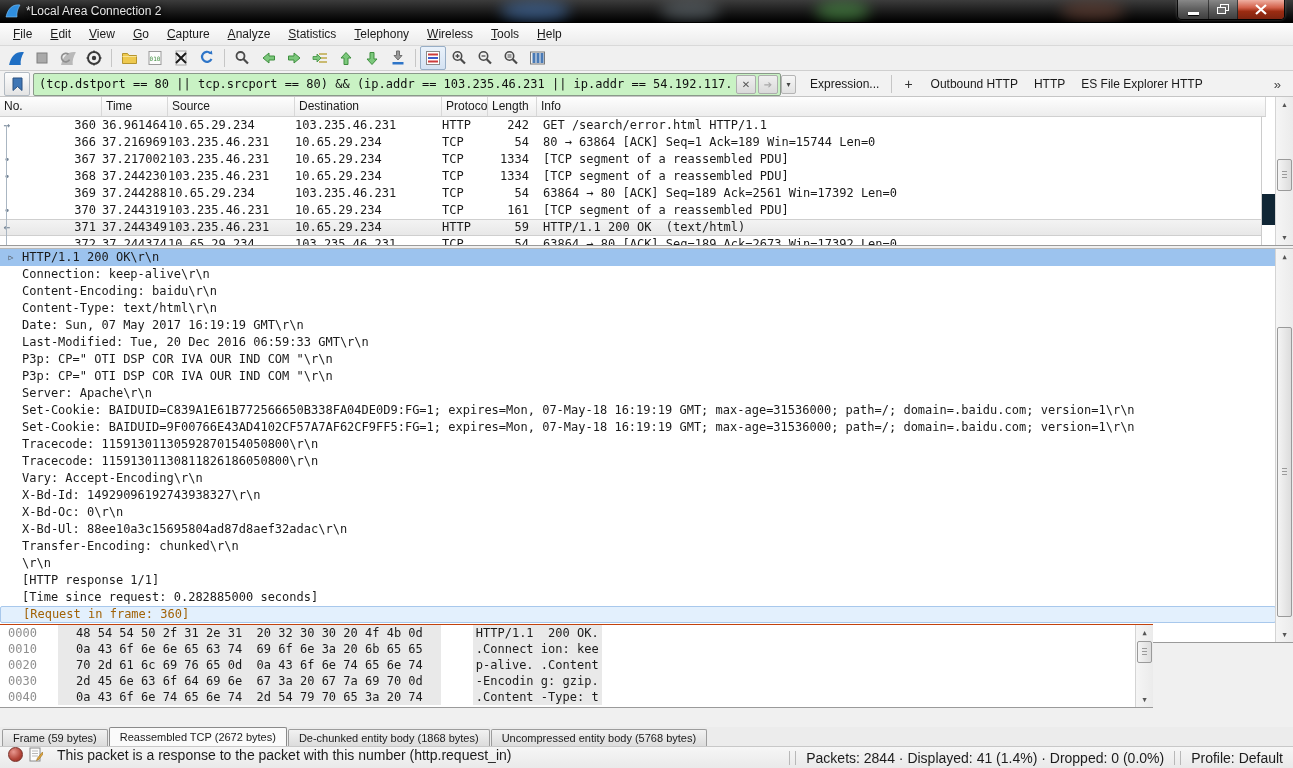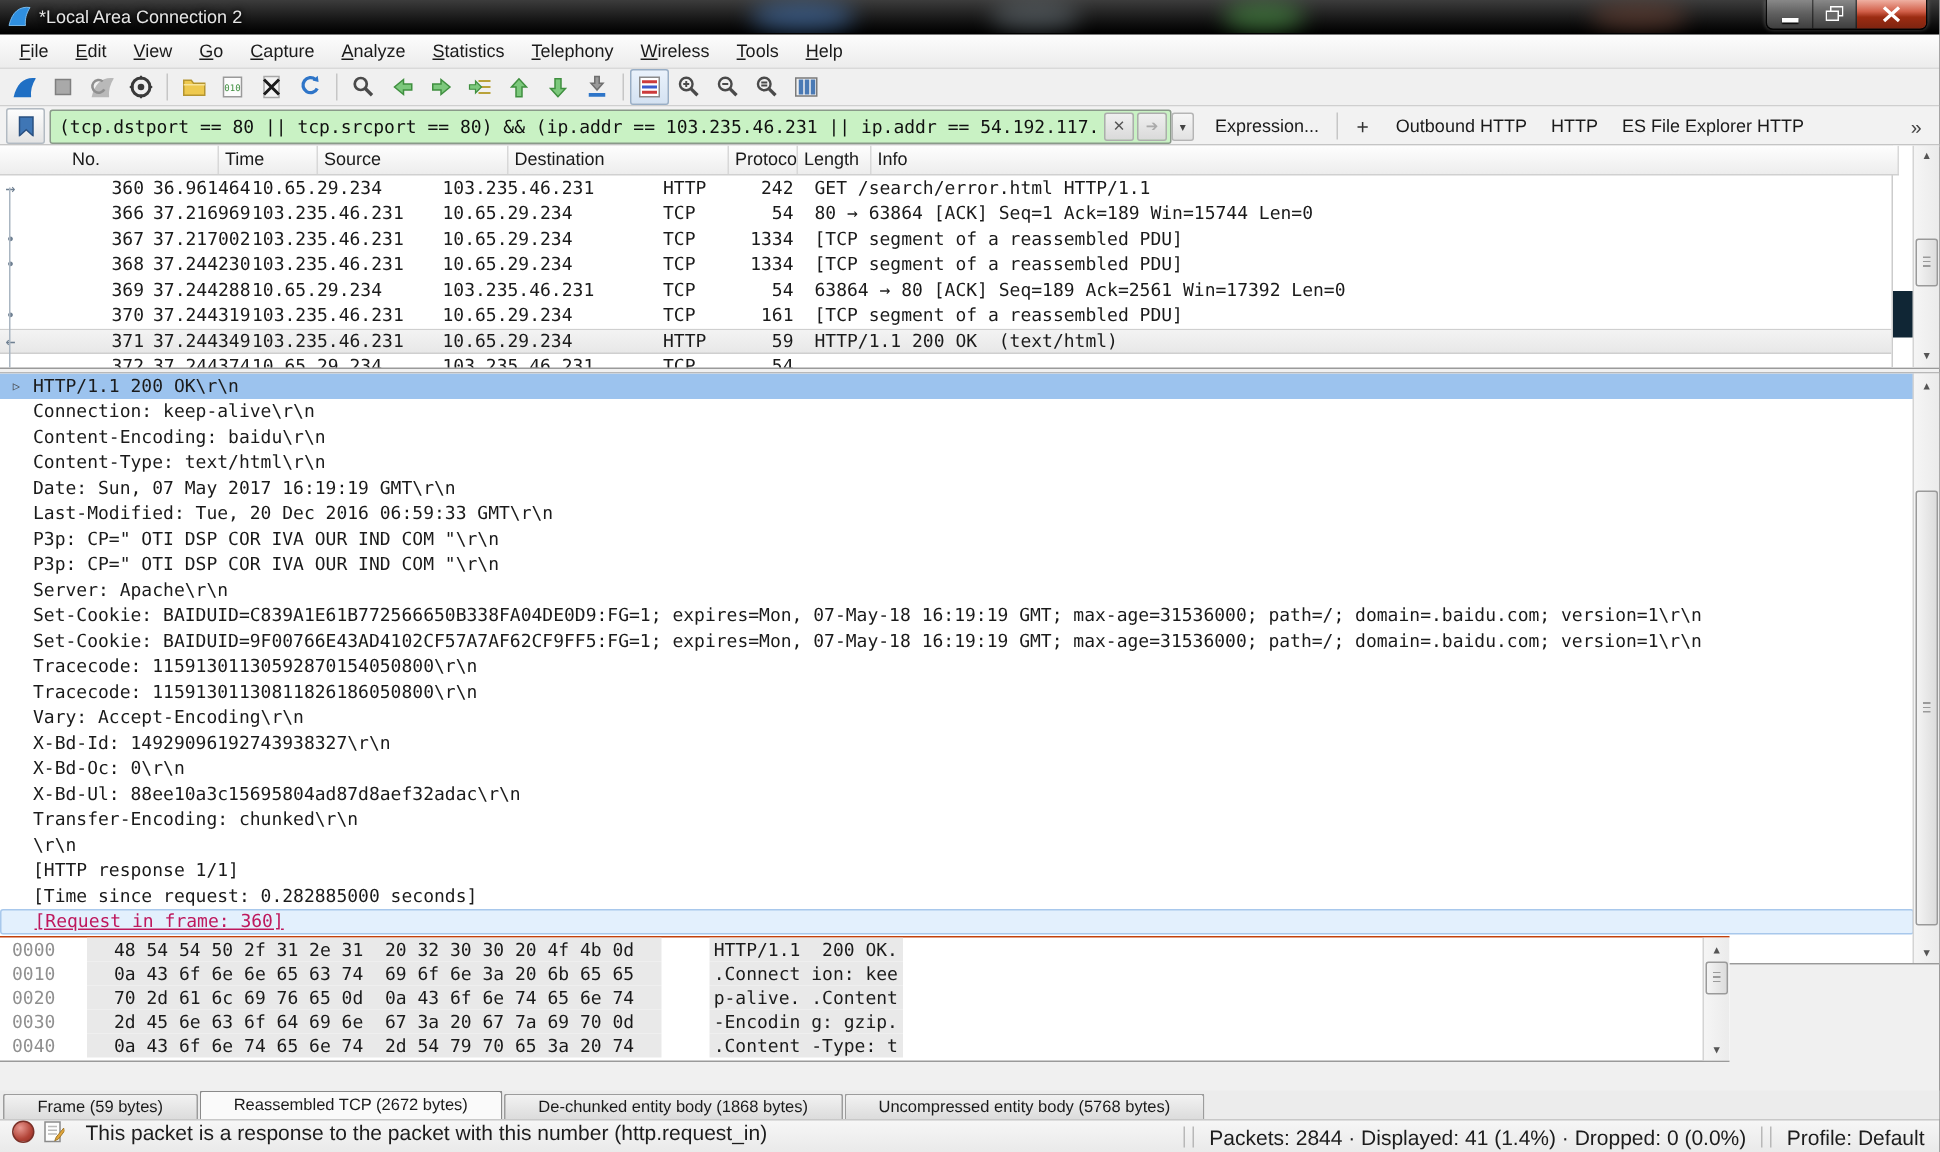--- a/index.html
+++ b/index.html
@@ -46,21 +46,21 @@
     background:linear-gradient(#f6f6f6,#e2e2e2);border:1px solid #b5b5b5;border-radius:2px;margin-right:4px;}
   .flt-label{padding:0 10px;color:#1a1a1a;}
   .flt-sep{width:1px;height:18px;background:#c6c6c6;margin:0 2px;}
   .flt-plus{padding:0 10px;font-size:14px;color:#333;}
   .flt-shortcut{padding:0 8px;color:#1a1a1a;}
   #flt-overflow{margin-left:auto;padding:0 8px;color:#444;font-size:13px;}
   
   #packet-list{position:absolute;top:96px;left:0;width:1293px;height:148px;background:#fff;
     border-top:1px solid #c5c5c5;border-bottom:1px solid #9a9a9a;overflow:hidden;}
   #pl-header{display:grid;grid-template-columns:102px 66px 127px 147px 46px 49px 1fr;height:19px;
-    background:linear-gradient(#fefefe,#ededed);border-bottom:1px solid #d0d0d0;position:relative;z-index:2;margin-right:27px;padding-left:44px;}
+    background:linear-gradient(#fefefe,#ededed);border-bottom:1px solid #d0d0d0;position:relative;z-index:2;margin-right:27px;}
   .ph-cell{line-height:19px;padding-left:4px;border-right:1px solid #d8d8d8;color:#1a1a1a;white-space:nowrap;overflow:hidden;}
   #pl-body{position:relative;font-family:"DejaVu Sans Mono",monospace;font-size:12px;margin-right:32px;}
   .packet-row{display:grid;grid-template-columns:14px 88px 66px 127px 147px 46px 49px 1fr;height:17px;line-height:17px;white-space:pre;}
   .packet-row.selected{background:linear-gradient(#f4f4f4,#e7e7e7);box-shadow:inset 0 1px 0 #cfcfcf, inset 0 -1px 0 #cfcfcf;}
   .pc{overflow:hidden;}
   .pc.num{text-align:right;padding-right:6px;}
   .pc.len{text-align:right;padding-right:8px;}
   .pc.info{padding-left:6px;}
   .pc.marker{color:#6e7f91;text-align:center;overflow:visible;font-size:11px;}
   #conv-line{position:absolute;left:6px;top:8px;height:122px;border-left:1px solid #aab6c2;z-index:0;}
@@ -79,32 +79,32 @@
   #detail-pane{position:absolute;top:248px;left:0;width:1293px;height:393px;background:#fff;
     border-top:1px solid #b8b8b8;border-bottom:1px solid #9a9a9a;overflow:hidden;
     font-family:"DejaVu Sans Mono",monospace;font-size:12px;}
   #detail-body{margin-right:17px;}
   .detail-line{display:flex;height:17px;line-height:17px;align-items:center;}
   .detail-line .expander{width:22px;flex:0 0 22px;text-align:center;font-size:8px;color:#444;visibility:hidden;}
   .detail-line.has-expander .expander{visibility:visible;}
   .detail-line .dtext{white-space:pre;}
   .detail-line.selected{background:#9cc3ee;}
   .detail-line.link{background:#e3f0fd;border:1px solid #a8c8ec;border-radius:2px;height:15px;}
-  .detail-line.link .dtext{color:#be185d;text-decoration:underline;}
+  .detail-line.link .dtext{color:#a16207;}
   
   #hex-pane{position:absolute;top:624px;left:0;width:1153px;height:82px;background:#fff;
     border-top:1px solid #c2410c;border-bottom:1px solid #9a9a9a;overflow:hidden;
     font-family:"DejaVu Sans Mono",monospace;font-size:12px;}
   .hex-row{display:flex;height:16px;line-height:16px;white-space:pre;}
   .hx-offset{width:42px;flex:0 0 42px;padding-left:8px;color:#8f8f8f;}
   .hx-bytes{margin-left:8px;background:#e9e9e9;padding:0 18px;}
   .hx-ascii{margin-left:32px;background:#e9e9e9;padding:0 3px;}
   
   #tab-bar{position:absolute;top:727px;left:0;width:1293px;height:19px;background:#ececec;display:flex;align-items:flex-end;padding-left:2px;}
-  .byte-tab{height:16px;line-height:16px;padding:0 22px;font-size:11px;color:#1a1a1a;
+  .byte-tab{height:16px;line-height:16px;padding:0 10px;font-size:11px;color:#1a1a1a;
     background:linear-gradient(#f2f2f2,#dcdcdc);border:1px solid #9c9c9c;border-bottom:none;
     border-radius:2px 2px 0 0;margin-right:1px;white-space:nowrap;}
   .byte-tab.active{height:18px;line-height:18px;background:#fafafa;border-color:#8a8a8a;position:relative;z-index:2;}
   
   #status-bar{position:absolute;top:746px;left:0;width:1293px;height:22px;background:linear-gradient(#f6f6f6,#e9e9e9);
     border-top:1px solid #c8c8c8;display:flex;font-size:14px;color:#1c1c1c;}
   #expert-dot{width:13px;height:13px;border-radius:50%;margin:0 6px 0 8px;
     background:radial-gradient(circle at 35% 30%,#e89890,#b24438 60%,#8c2c22);border:1px solid #7a3028;}
   #status-msg{margin-left:14px;}
   #status-right{margin-left:auto;display:flex;align-items:center;height:100%;}
@@ -411,20 +411,21 @@
           <span class="pc info">HTTP/1.1 200 OK  (text/html)</span>
         </div>
           <div class="packet-row clipped">
           <span class="pc marker"></span>
           <span class="pc num">372</span>
           <span class="pc">37.244374</span>
           <span class="pc">10.65.29.234</span>
           <span class="pc">103.235.46.231</span>
           <span class="pc">TCP</span>
           <span class="pc len">54</span>
+          <span class="pc info">63864 → 80 [ACK] Seq=189 Ack=2673 Win=17392 Len=0</span>
         </div>
         </div>
     </div>
     <div id="minimap">
       <div id="minimap-block" style="background:#102635"></div>
     </div>
     <div class="vscroll" style="height:148px">
       <div class="sb-arrow">▲</div>
       <div class="sb-thumb" style="top:62px;height:30px"></div>
       <div class="sb-arrow down">▼</div>

